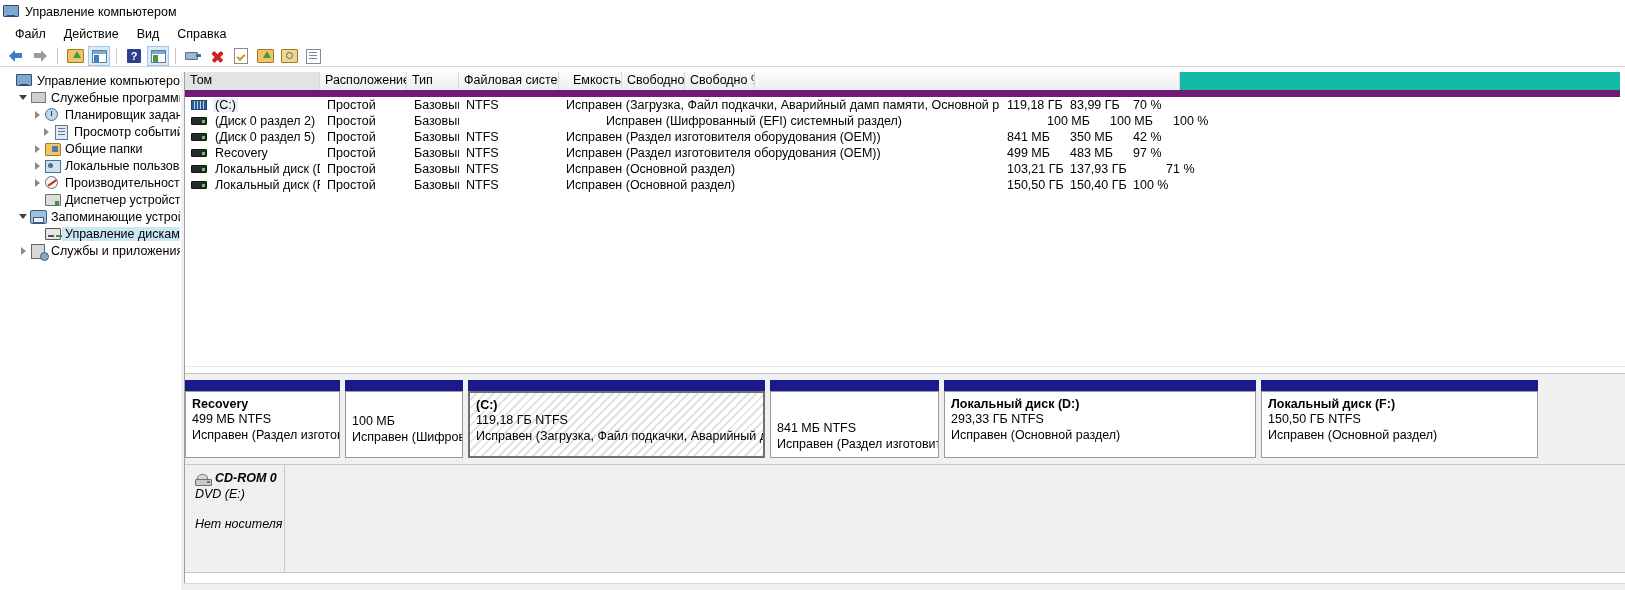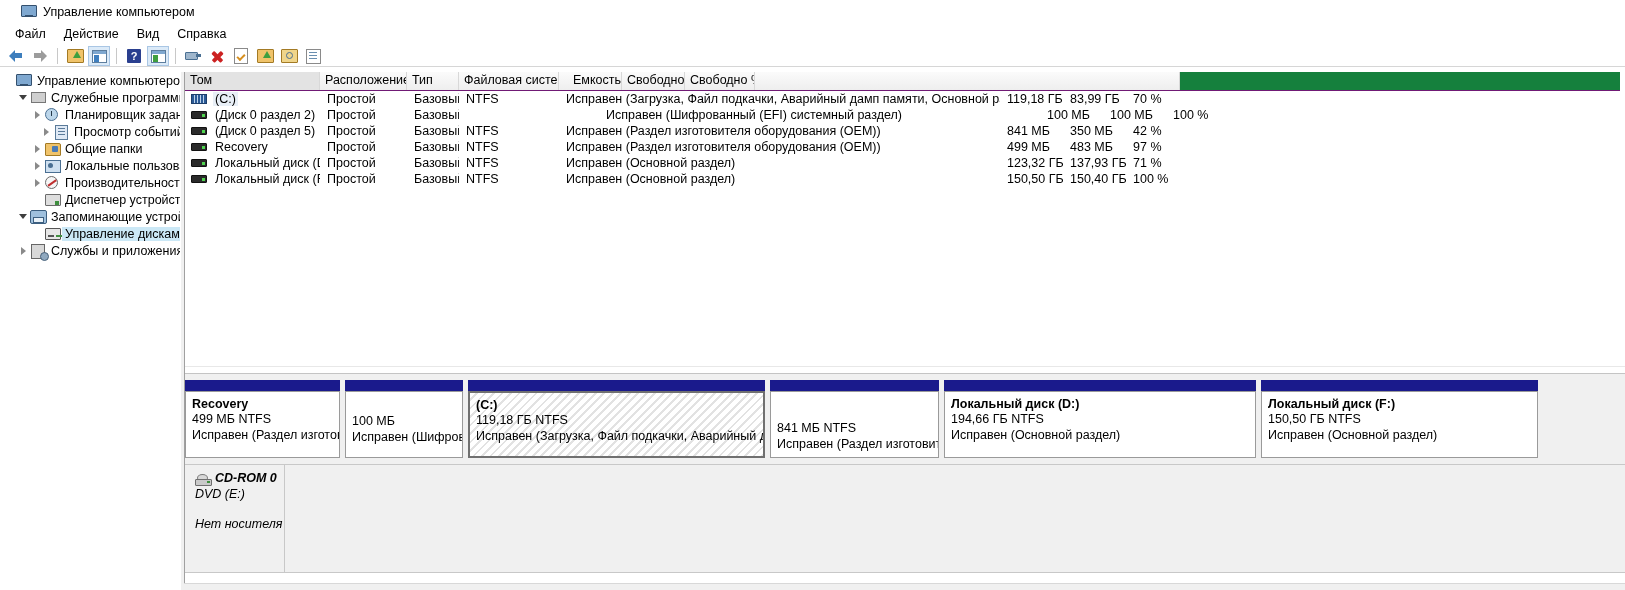--- a/index.html
+++ b/index.html
@@ -7,21 +7,21 @@
     width:1625px;height:590px;overflow:hidden;
     background:#ffffff;
     font-family:"Liberation Sans","DejaVu Sans",sans-serif;
     font-size:12.5px;color:#000;
     -webkit-font-smoothing:antialiased;
   }
   .app{position:relative;width:1625px;height:590px;}
 
   
   .titlebar{position:absolute;left:0;top:0;width:1625px;height:23px;
-    background:#ffffff;display:flex;align-items:center;padding-left:21px;box-sizing:border-box;}
+    background:#ffffff;display:flex;align-items:center;padding-left:3px;box-sizing:border-box;}
   .title-icon{width:16px;height:16px;position:relative;margin-right:6px;flex:none;}
   .title-text{font-size:12.5px;color:#000;}
 
   
   .menubar{position:absolute;left:0;top:23px;width:1625px;height:22px;
     background:#ffffff;display:flex;align-items:center;padding-left:6px;box-sizing:border-box;}
   .menu-item{padding:2px 9px;font-size:12.5px;color:#000;cursor:default;}
 
   
   .toolbar{position:absolute;left:0;top:45px;width:1625px;height:22px;
@@ -45,21 +45,21 @@
   .tnode.sel .tlbl{background:#cbe8f6;padding:0 3px;margin-left:-3px;}
   .tsplit{position:absolute;left:180px;top:72px;width:3px;height:518px;background:#f0f0f0;
     border-left:1px solid #ffffff;border-right:1px solid #d0d0d0;}
 
   
   .right{position:absolute;left:184px;top:72px;width:1441px;height:518px;background:#ffffff;}
 
   
   .vl{position:absolute;left:0;top:0;width:1441px;height:294px;background:#fff;
     border-left:1px solid #a0a0a0;box-sizing:border-box;}
-  .vhead{display:flex;height:18px;background:#15803d;border-bottom:1px solid #701a75;}
+  .vhead{display:flex;height:18px;background:#14b8a6;border-bottom:7px solid #701a75;}
   .vh{height:18px;line-height:17px;font-size:12.5px;color:#000;
     box-sizing:border-box;border-right:1px solid #d8d8d8;
     background:linear-gradient(#fbfbfb,#eeeeee);padding-left:5px;overflow:hidden;white-space:nowrap;}
   .vh.pressed{background:#e3e3e3;}
   .vrows{position:relative;}
   .vrow{display:flex;height:16px;align-items:center;white-space:nowrap;}
   .vrow.sel .c-vol .vtxt{background:#e8eff7;}
   .vc{font-size:12.5px;color:#000;box-sizing:border-box;overflow:hidden;white-space:nowrap;padding-left:5px;}
   .c-vol{display:flex;align-items:center;padding-left:6px;}
   .volico{width:16px;height:10px;flex:none;margin-right:6px;position:relative;}
@@ -426,23 +426,23 @@
             <div class="vc c-vol" style="width: 135px;">
               <span class="volico">
                 <span class="vol-plain"></span>
               </span>
               <span class="vtxt">Локальный диск (D:)</span>
             </div>
             <div class="vc" style="width: 87px;"><span class="vtxt">Простой</span></div>
             <div class="vc" style="width: 52px;"><span class="vtxt">Базовый</span></div>
             <div class="vc" style="width: 100px;"><span class="vtxt">NTFS</span></div>
             <div class="vc" style="width: 441px;"><span class="vtxt">Исправен (Основной раздел)</span></div>
-            <div class="vc" style="width: 63px;"><span class="vtxt">123,32 ГБ</span></div>
+            <div class="vc" style="width: 63px;"><span class="vtxt">103,21 ГБ</span></div>
             <div class="vc" style="width: 63px;"><span class="vtxt">137,93 ГБ</span></div>
-            <div class="vc" style="width: 70px;"><span class="vtxt">71 %</span></div>
+            <div class="vc" style="width: 70px; margin-left: 33px;"><span class="vtxt">71 %</span></div>
           </div>
           <div class="vrow">
             <div class="vc c-vol" style="width: 135px;">
               <span class="volico">
                 <span class="vol-plain"></span>
               </span>
               <span class="vtxt">Локальный диск (F:)</span>
             </div>
             <div class="vc" style="width: 87px;"><span class="vtxt">Простой</span></div>
             <div class="vc" style="width: 52px;"><span class="vtxt">Базовый</span></div>
@@ -488,21 +488,21 @@
                 <div class="bar"></div>
                 <div class="body" style="padding-top: 28px;">
                   <div class="p-line">841 МБ NTFS</div>
                   <div class="p-line">Исправен (Раздел изготовите</div>
                 </div>
               </div>
               <div class="part" style="width: 312px;">
                 <div class="bar"></div>
                 <div class="body">
                   <div class="p-name">Локальный диск  (D:)</div>
-                  <div class="p-line">194,66 ГБ NTFS</div>
+                  <div class="p-line">293,33 ГБ NTFS</div>
                   <div class="p-line">Исправен (Основной раздел)</div>
                 </div>
               </div>
               <div class="part" style="width: 277px;">
                 <div class="bar"></div>
                 <div class="body">
                   <div class="p-name">Локальный диск  (F:)</div>
                   <div class="p-line">150,50 ГБ NTFS</div>
                   <div class="p-line">Исправен (Основной раздел)</div>
                 </div>

